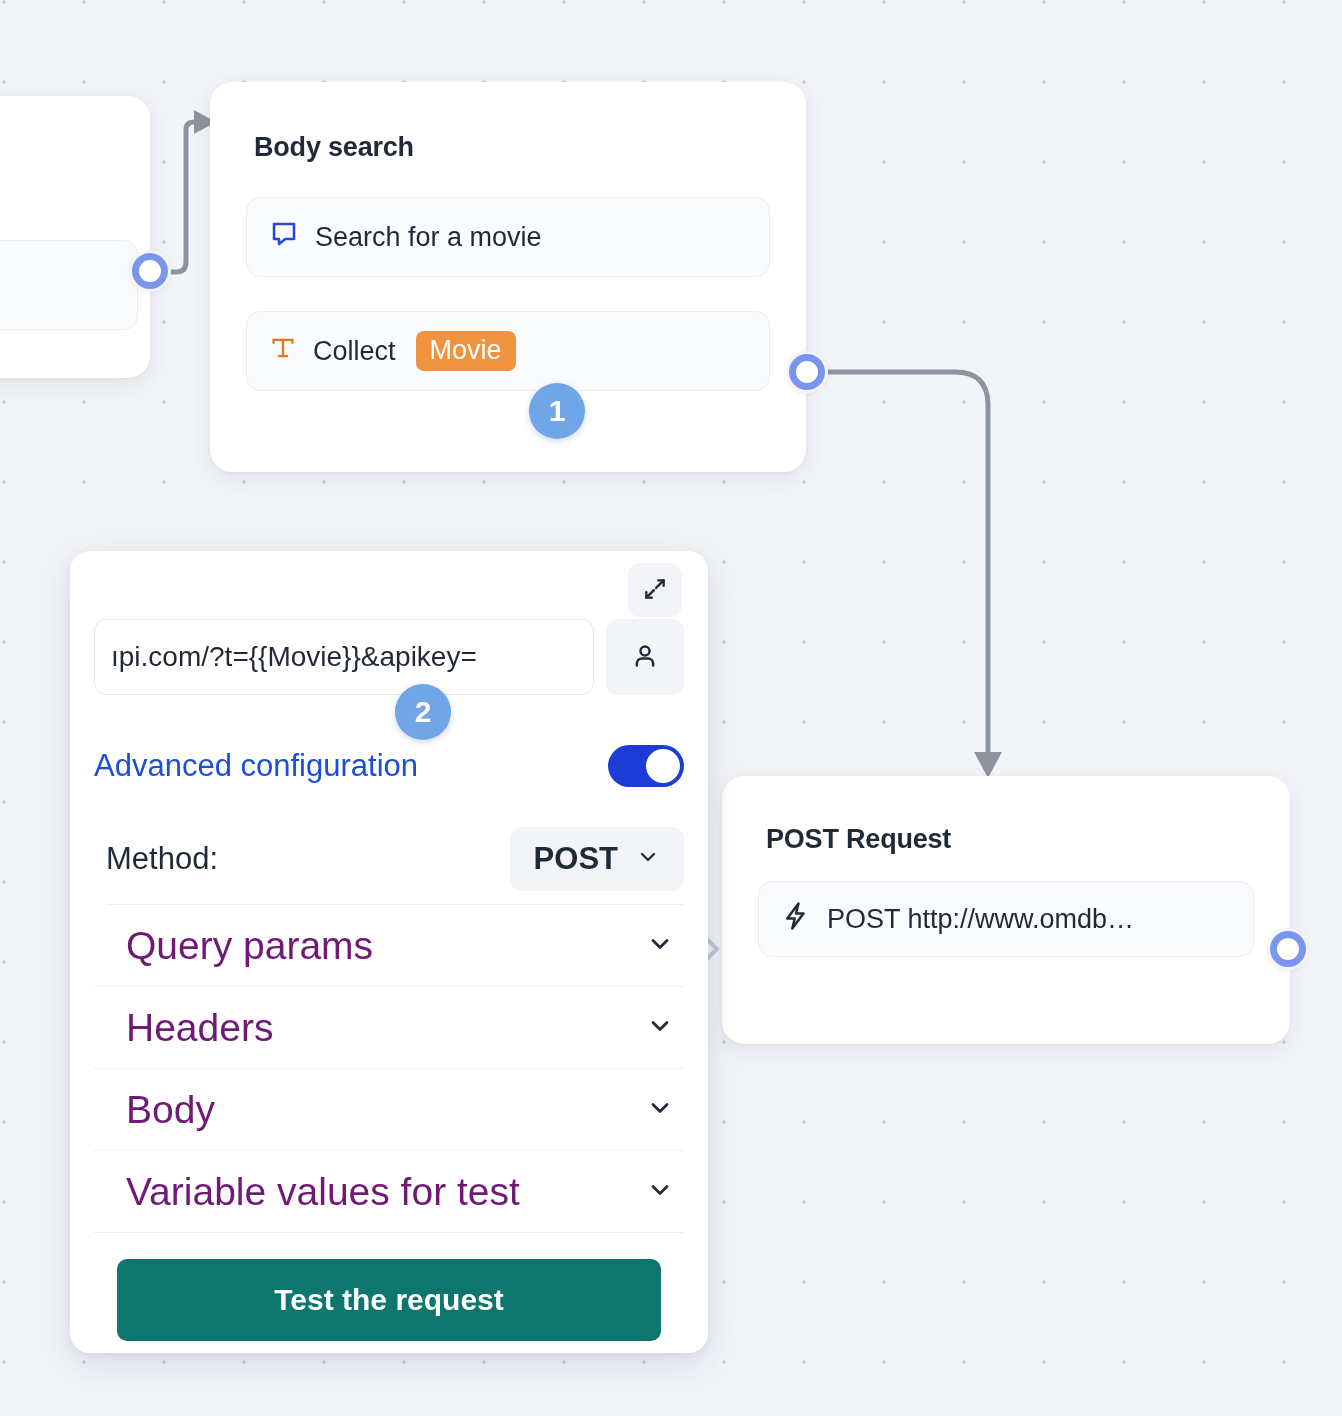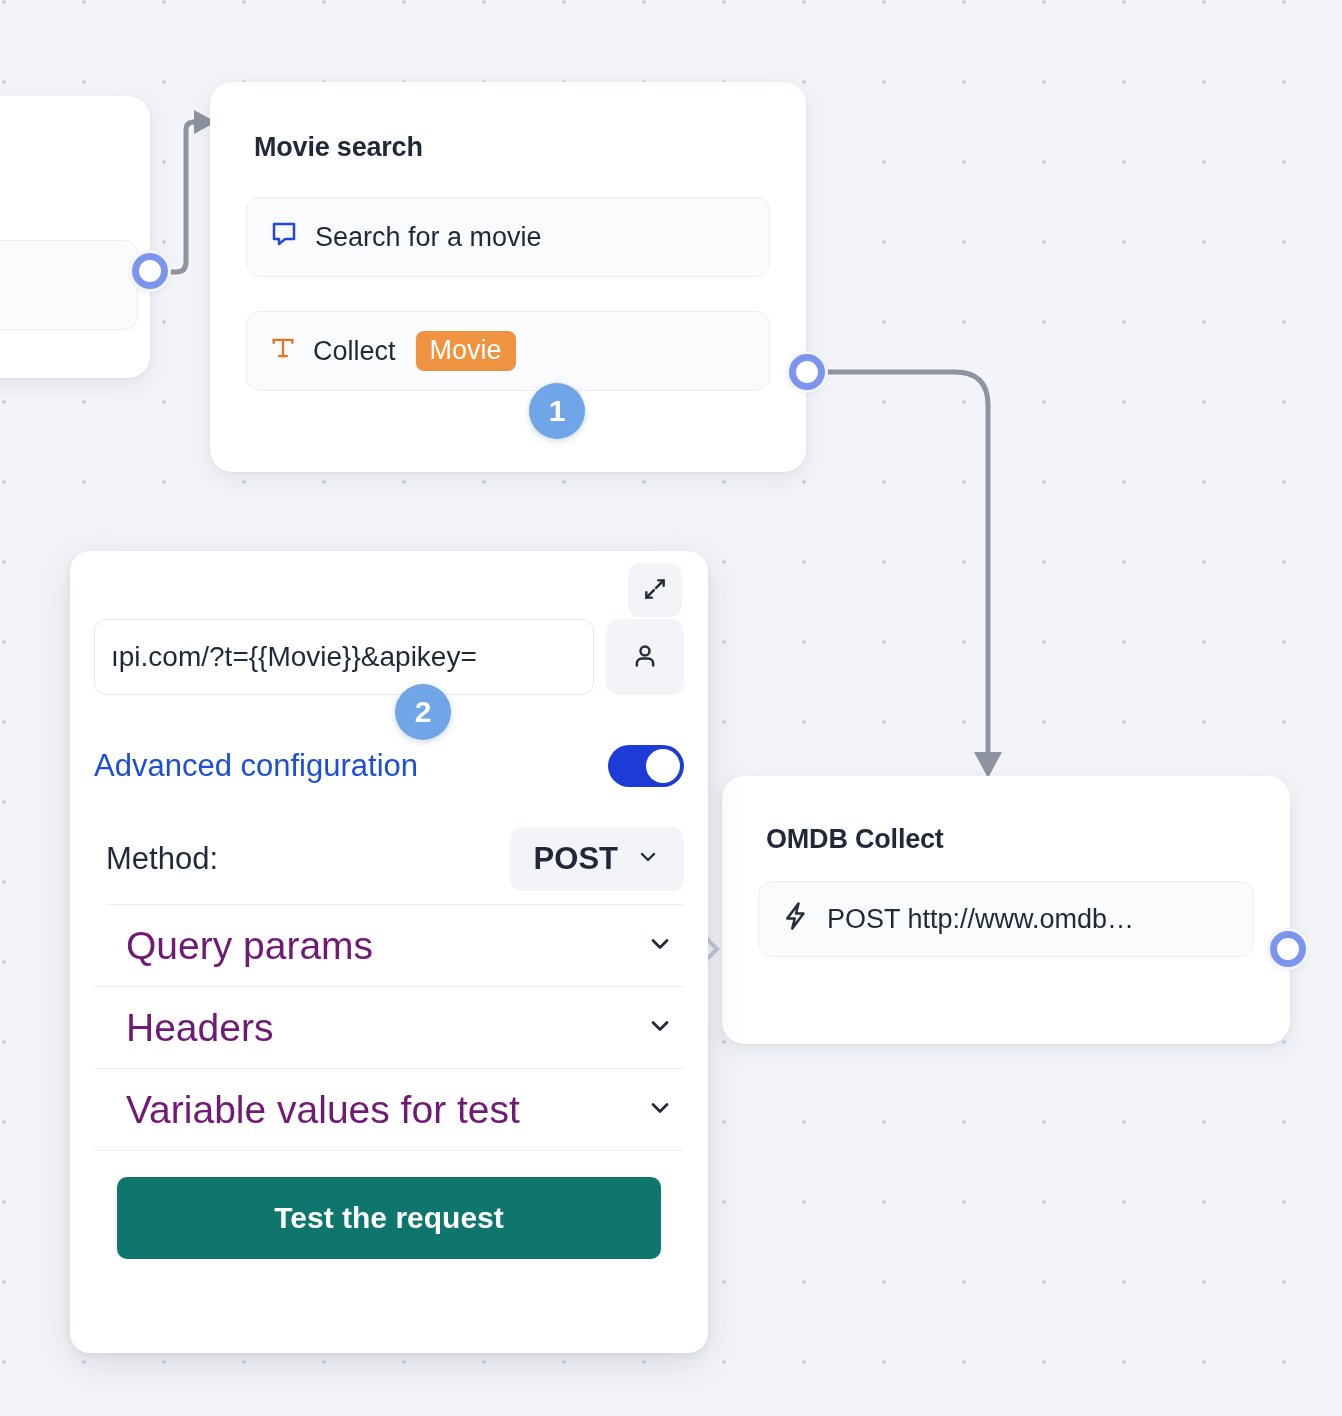--- a/index.html
+++ b/index.html
@@ -254,21 +254,21 @@
     <polygon points="974,752 1002,752 988,778" fill="#8d949f"></polygon>
 
     <path d="M 706,938 L 717,949 L 706,960" fill="none" stroke="#c3c8d2" stroke-width="4" stroke-linecap="round"></path>
   </svg>
 
   <div class="node" id="node-left">
     <div class="inner-box"></div>
   </div>
 
   <div class="node" id="node-movie">
-    <div class="node-title">Movie search</div>
+    <div class="node-title">Body search</div>
 
     <div class="node-row">
       <span class="icon-chat">
         <svg width="30" height="30" viewBox="0 0 24 24" fill="none" stroke="#2547e0" stroke-width="2" stroke-linecap="round" stroke-linejoin="round">
           <path d="M20 4H4v12h4v4l5-4h7z"></path>
         </svg>
       </span>
       <span class="row-label">Search for a movie</span>
     </div>
 
@@ -281,21 +281,21 @@
           <path d="M12 5v14"></path>
             <path d="M8.6 19h6.8"></path>
         </svg>
       </span>
       <span class="row-label">Collect</span>
       <span class="tag-orange">Movie</span>
     </div>
   </div>
 
   <div class="node" id="node-omdb">
-    <div class="node-title">OMDB Collect</div>
+    <div class="node-title">POST Request</div>
     <div class="node-row">
       <span class="icon-bolt">
         <svg width="30" height="30" viewBox="0 0 24 24" fill="none" stroke="#242b3a" stroke-width="2" stroke-linecap="round" stroke-linejoin="round">
           <path d="M14 2 5 14h6l-2 8 9-12h-6z"></path>
         </svg>
       </span>
       <span class="row-label">POST http://www.omdb…</span>
     </div>
   </div>
 
@@ -358,20 +358,28 @@
 
     <div class="acc-item">
       <span class="acc-label">Headers</span>
       <span>
         <svg width="28" height="28" viewBox="0 0 24 24" fill="none" stroke="#242b3a" stroke-width="2.4" stroke-linecap="round" stroke-linejoin="round">
             <path d="M6 9l6 6 6-6"></path>
           </svg>
       </span>
     </div>
 
+    <div class="acc-item">
+      <span class="acc-label">Body</span>
+      <span>
+        <svg width="28" height="28" viewBox="0 0 24 24" fill="none" stroke="#242b3a" stroke-width="2.4" stroke-linecap="round" stroke-linejoin="round">
+            <path d="M6 9l6 6 6-6"></path>
+          </svg>
+      </span>
+    </div>
 
     <div class="acc-item">
       <span class="acc-label">Variable values for test</span>
       <span>
         <svg width="28" height="28" viewBox="0 0 24 24" fill="none" stroke="#242b3a" stroke-width="2.4" stroke-linecap="round" stroke-linejoin="round">
             <path d="M6 9l6 6 6-6"></path>
           </svg>
       </span>
     </div>
 

